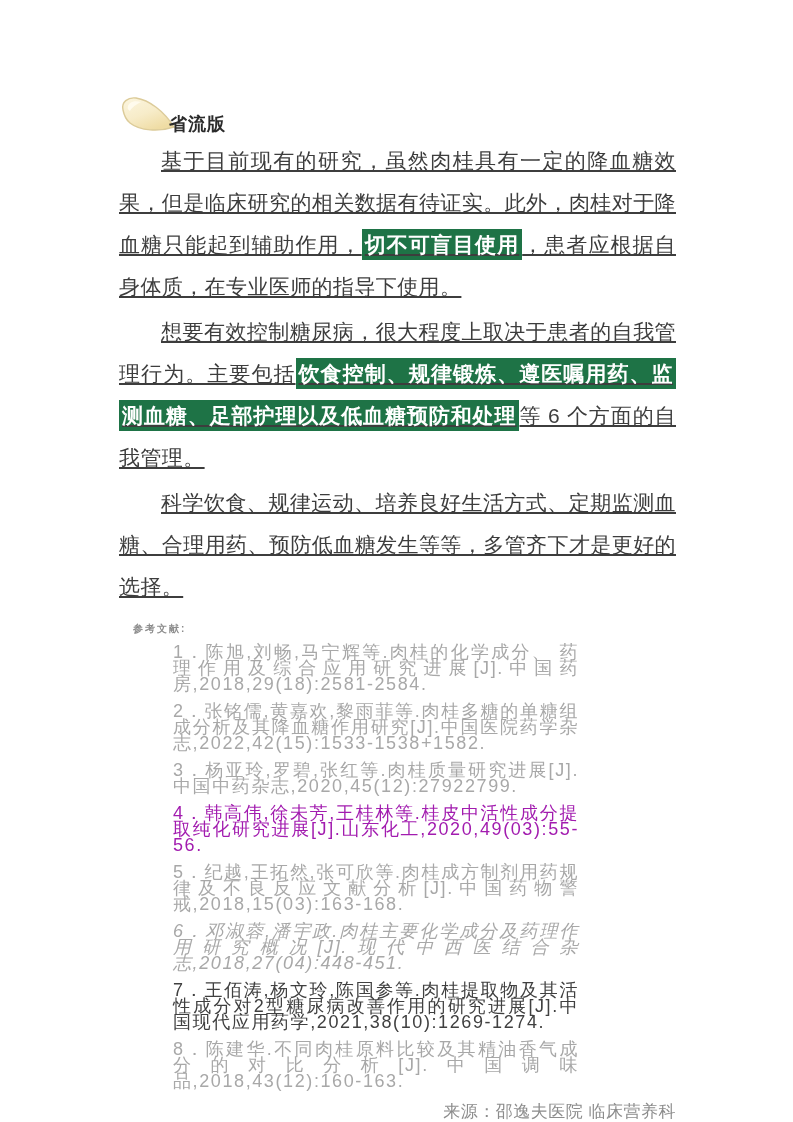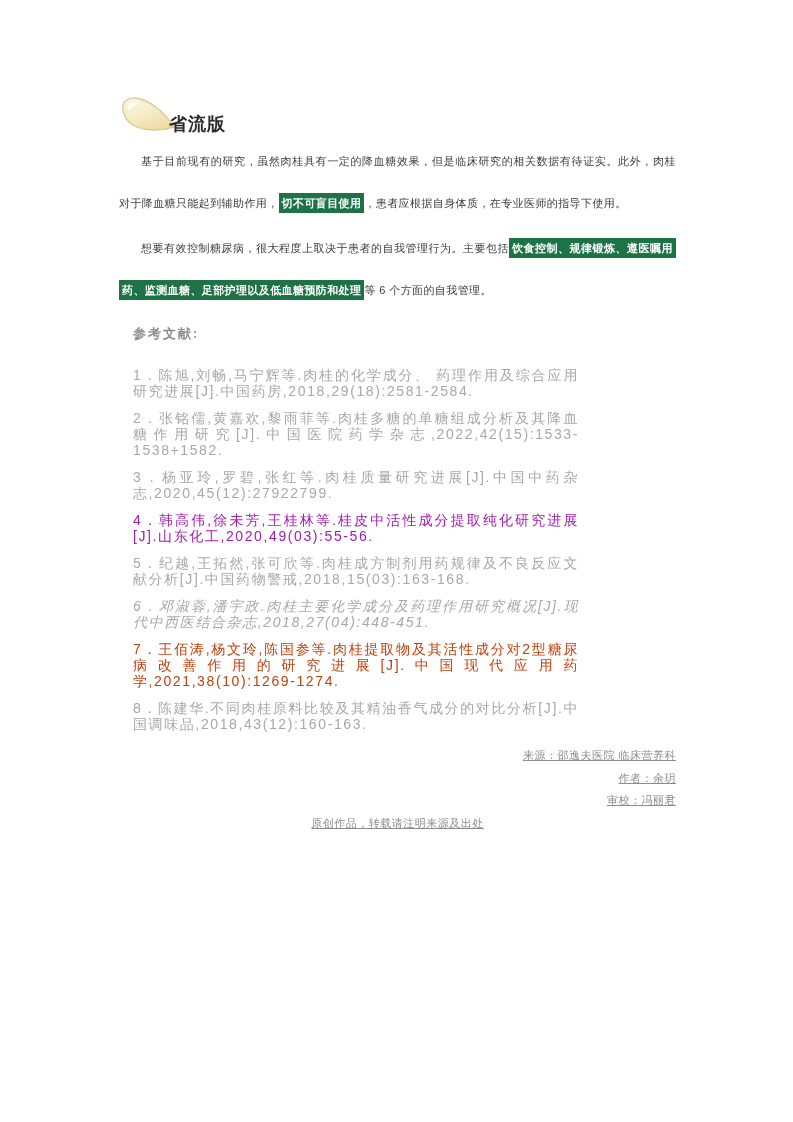--- a/index.html
+++ b/index.html
@@ -27,63 +27,64 @@
     font-size: 18px;
     font-weight: 700;
     color: #2b2b2b;
     margin-left: -10px;
     margin-bottom: 2px;
     letter-spacing: 1px;
   }
   
   .para {
     margin: 0 0 3px 0;
-    font-size: 11px;
+    font-size: 21px;
     line-height: 42px;
     color: #3d3d3d;
     text-align: justify;
     text-indent: 2em;
     letter-spacing: 0.4px;
+    text-decoration: underline;
   }
   .para .hl {
     color: #ffffff;
     font-weight: 700;
     padding: 4px 3px;
     -webkit-box-decoration-break: clone;
     box-decoration-break: clone;
   }
   
   .references {
     margin: 14px 0 0 14px;
     width: 446px;
   }
   .ref-title {
-    font-size: 13px;
+    font-size: 10px;
     font-weight: 700;
     letter-spacing: 2px;
-    margin-bottom: 24px;
+    margin-bottom: 8px;
   }
   .ref-item {
-    font-size: 14px;
+    font-size: 18px;
     line-height: 16px;
     letter-spacing: 1.6px;
     text-align: justify;
     margin-bottom: 11px;
+    margin-left: 40px;
   }
   
   .attribution {
     margin-top: 12px;
     width: 557px;
     text-align: right;
   }
   .attr-line {
-    font-size: 11px;
+    font-size: 17px;
     line-height: 22.5px;
     letter-spacing: 0.5px;
-    text-decoration: underline;
   }
 </style>
 </head>
 <body>
 
 <div class="content">
 
   <div class="header">
     <svg class="seed-icon" viewBox="0 0 60 44" xmlns="http://www.w3.org/2000/svg">
       <defs>
@@ -95,32 +96,33 @@
       </defs>
       <path d="M4 16 C 2 8, 9 3, 17 4 C 30 6, 45 17, 55 33 C 40 38, 21 37, 11 29 C 6 25, 5 21, 4 16 Z" fill="url(#seedGrad)" stroke="#DCCB99" stroke-width="1.4"></path>
       <path d="M9 12 C 10 8, 16 6, 22 8 C 18 10, 13 13, 11 17 C 9 16, 8 14, 9 12 Z" fill="#FFFCEF" opacity="0.9"></path>
     </svg>
     <span class="section-title">省流版</span>
   </div>
 
   <div id="article-body">
       <p class="para"><span class="seg">基于目前现有的研究，虽然肉桂具有一定的降血糖效果，但是临床研究的相关数据有待证实。此外，肉桂对于降血糖只能起到辅助作用，</span><span class="hl" style="background: rgb(30, 115, 70);">切不可盲目使用</span><span class="seg">，患者应根据自身体质，在专业医师的指导下使用。</span></p>
       <p class="para"><span class="seg">想要有效控制糖尿病，很大程度上取决于患者的自我管理行为。主要包括</span><span class="hl" style="background: rgb(30, 115, 70);">饮食控制、规律锻炼、遵医嘱用药、监测血糖、足部护理以及低血糖预防和处理</span><span class="seg">等 6 个方面的自我管理。</span></p>
+      <p class="para"><span class="seg">科学饮食、规律运动、培养良好生活方式、定期监测血糖、合理用药、预防低血糖发生等等，多管齐下才是更好的选择。</span></p>
     </div>
 
   <div class="references">
     <div class="ref-title" style="color: rgb(140, 140, 140);">参考文献:</div>
     <div id="ref-list">
         <div class="ref-item" style="color: rgb(168, 168, 168);">1．陈旭,刘畅,马宁辉等.肉桂的化学成分、 药理作用及综合应用研究进展[J].中国药房,2018,29(18):2581-2584.</div>
         <div class="ref-item" style="color: rgb(168, 168, 168);">2．张铭儒,黄嘉欢,黎雨菲等.肉桂多糖的单糖组成分析及其降血糖作用研究[J].中国医院药学杂志,2022,42(15):1533-1538+1582.</div>
         <div class="ref-item" style="color: rgb(168, 168, 168);">3．杨亚玲,罗碧,张红等.肉桂质量研究进展[J].中国中药杂志,2020,45(12):27922799.</div>
         <div class="ref-item" style="color: #a21caf;">4．韩高伟,徐未芳,王桂林等.桂皮中活性成分提取纯化研究进展[J].山东化工,2020,49(03):55-56.</div>
         <div class="ref-item" style="color: rgb(168, 168, 168);">5．纪越,王拓然,张可欣等.肉桂成方制剂用药规律及不良反应文献分析[J].中国药物警戒,2018,15(03):163-168.</div>
         <div class="ref-item" style="color: rgb(168, 168, 168); font-style: italic;">6．邓淑蓉,潘宇政.肉桂主要化学成分及药理作用研究概况[J].现代中西医结合杂志,2018,27(04):448-451.</div>
-        <div class="ref-item" style="color: #c2410c;">7．王佰涛,杨文玲,陈国参等.肉桂提取物及其活性成分对2型糖尿病改善作用的研究进展[J].中国现代应用药学,2021,38(10):1269-1274.</div>
+        <div class="ref-item" style="color: #404040;">7．王佰涛,杨文玲,陈国参等.肉桂提取物及其活性成分对2型糖尿病改善作用的研究进展[J].中国现代应用药学,2021,38(10):1269-1274.</div>
         <div class="ref-item" style="color: rgb(168, 168, 168);">8．陈建华.不同肉桂原料比较及其精油香气成分的对比分析[J].中国调味品,2018,43(12):160-163.</div>
       </div>
   </div>
 
   <div class="attribution" id="attribution">
       <div class="attr-line" style="color: rgb(140, 140, 140);">来源：邵逸夫医院 临床营养科</div>
       <div class="attr-line" style="color: rgb(140, 140, 140);">作者：余玥</div>
       <div class="attr-line" style="color: rgb(140, 140, 140);">审校：冯丽君</div>
       <div class="attr-line" style="color: rgb(140, 140, 140); text-align: center;">原创作品，转载请注明来源及出处</div>
     </div>

